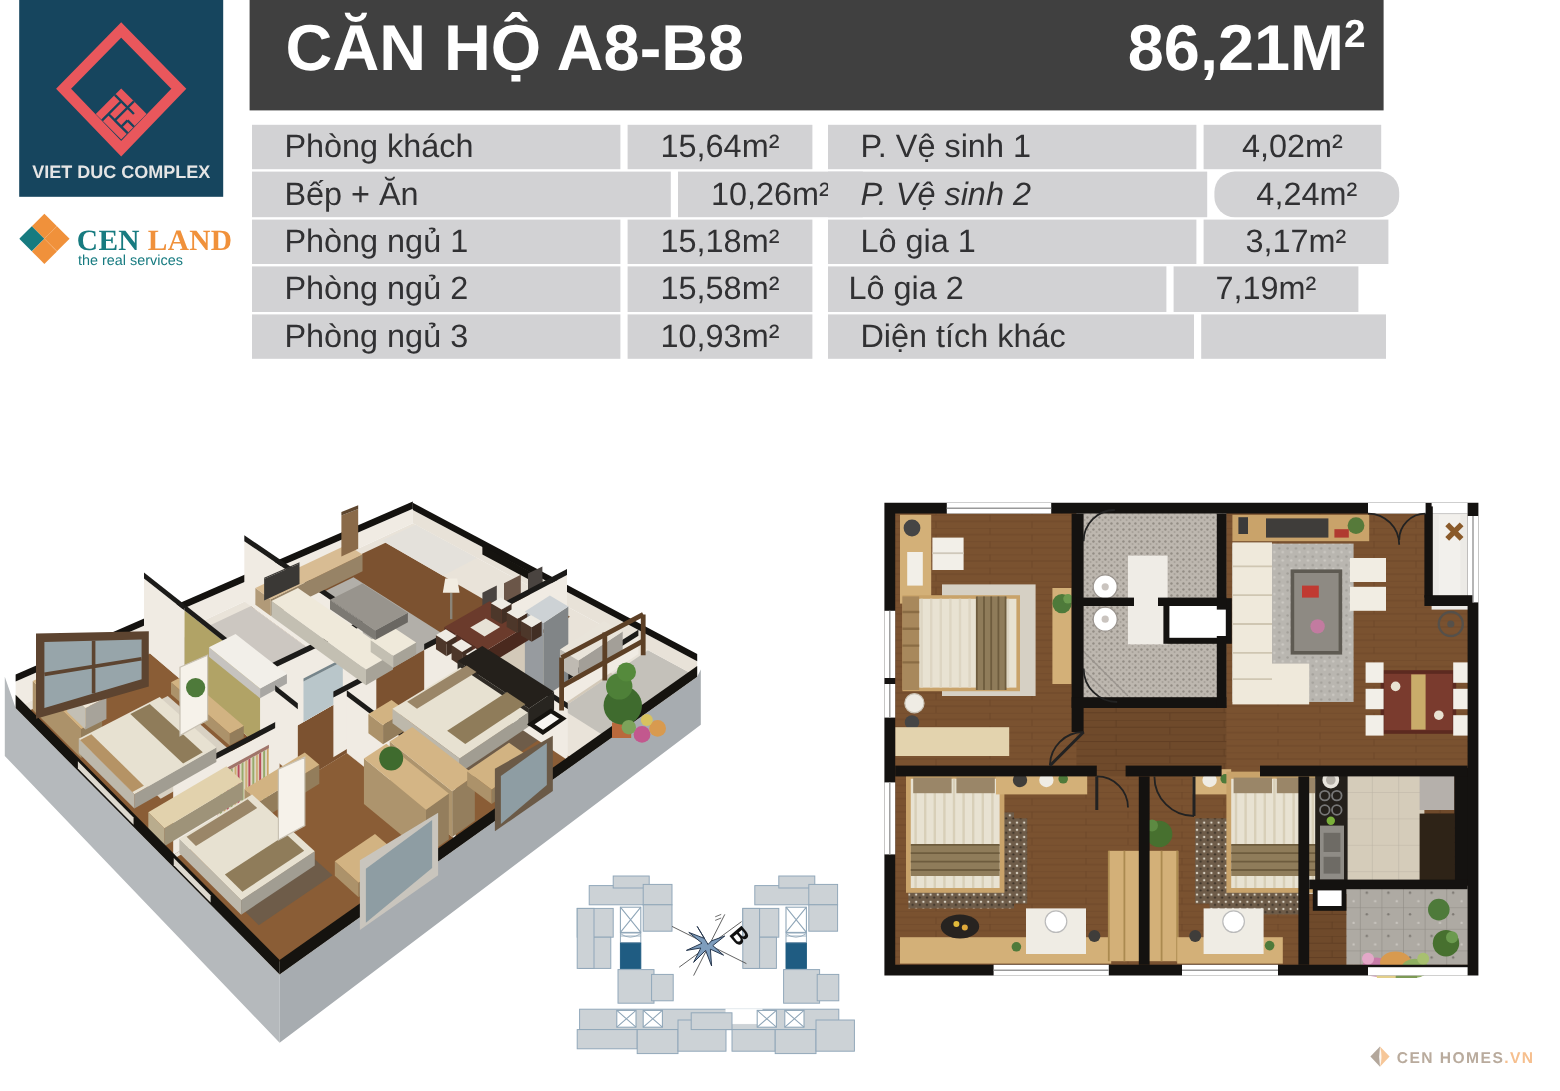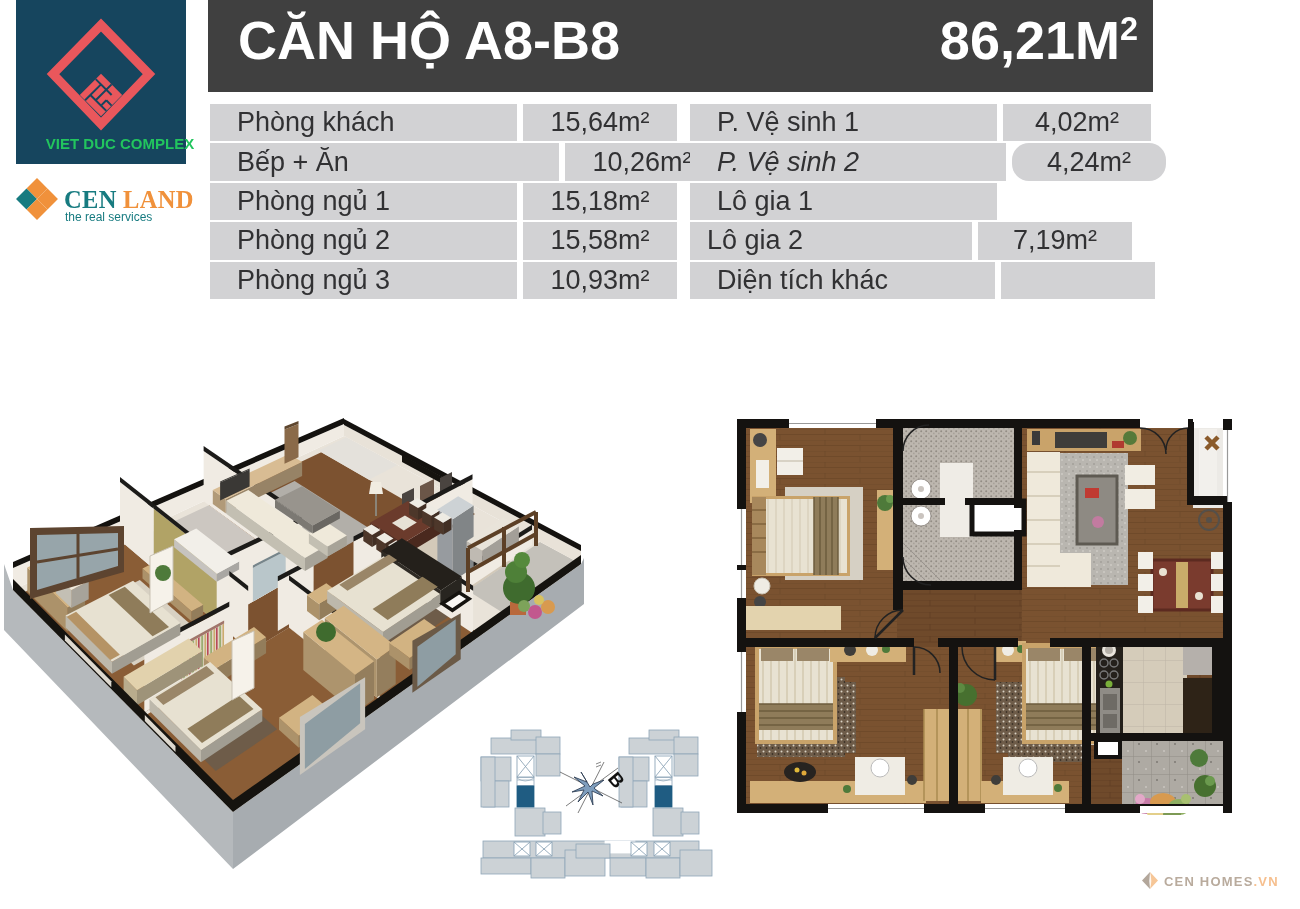--- a/index.html
+++ b/index.html
@@ -2,21 +2,21 @@
 <html><head><meta charset="utf-8"><style>
 html,body{margin:0;padding:0;}
 body{width:1300px;height:909px;background:#fff;font-family:"Liberation Sans",sans-serif;overflow:hidden;}
 .page{position:relative;width:1300px;height:909px;background:#fff;overflow:hidden;}
 .abs{position:absolute;}
 .titlebar{left:208px;top:0;width:945px;height:92px;background:#404040;color:#fff;}
 .titlebar .t1{position:absolute;left:30px;top:9px;font-size:54px;font-weight:bold;}
 .titlebar .t2{position:absolute;right:15px;top:9px;font-size:54px;font-weight:bold;}
 sup.m2{font-size:60%;vertical-align:super;}
 .logo{left:16px;top:0;width:170px;height:164px;background:#16455e;}
-.logotext{position:absolute;left:0;width:170px;top:135px;text-align:center;color:#22c55e;font-weight:bold;font-size:15px;letter-spacing:0px;margin-left:19px;}
+.logotext{position:absolute;left:0;width:170px;top:135px;text-align:center;color:#e5e5e5;font-weight:bold;font-size:15px;letter-spacing:0px;}
 .cenland{left:16px;top:176px;width:220px;height:50px;}
 .tbl{display:flex;flex-direction:column;gap:2px;}
 .row{display:flex;gap:6px;}
 .cell{background:#d2d2d4;height:37.4px;display:flex;align-items:center;color:#313133;font-size:27px;}
 .n{padding-left:27px;box-sizing:border-box;}
 .v{justify-content:center;}
 </style></head><body>
 <div class="page">
 
 <div class="abs logo">
@@ -79,20 +79,21 @@
 <div class="row">
         <div class="cell n" style="width:307px;">P. Vệ sinh 1</div>
         <div class="cell v" style="width:148px;">4,02m²</div>
       </div>
 <div class="row">
         <div class="cell n" style="width:316px;font-style:italic;">P. Vệ sinh 2</div>
         <div class="cell v" style="width:154px;border-radius:17px;">4,24m²</div>
       </div>
 <div class="row">
         <div class="cell n" style="width:307px;">Lô gia 1</div>
+        <div class="cell v" style="width:154px;">3,17m²</div>
       </div>
 <div class="row">
         <div class="cell n" style="width:282px;padding-left:17px;">Lô gia 2</div>
         <div class="cell v" style="width:154px;">7,19m²</div>
       </div>
 <div class="row">
         <div class="cell n" style="width:305px;">Diện tích khác</div>
         <div class="cell v" style="width:154px;"></div>
       </div>
 </div>

